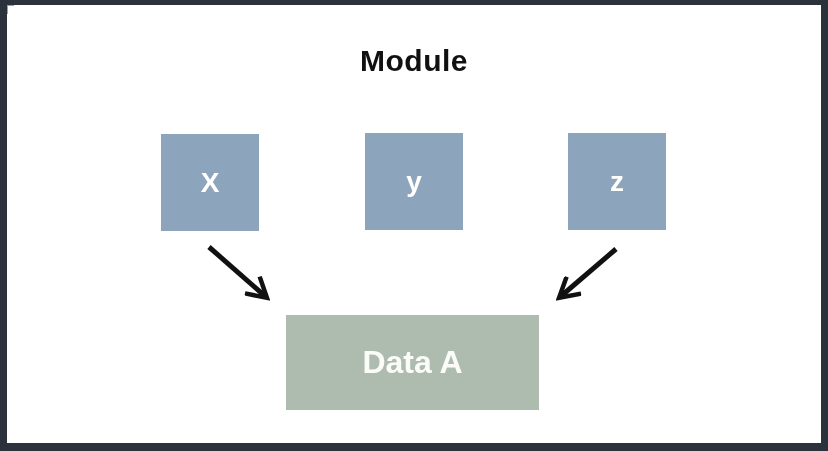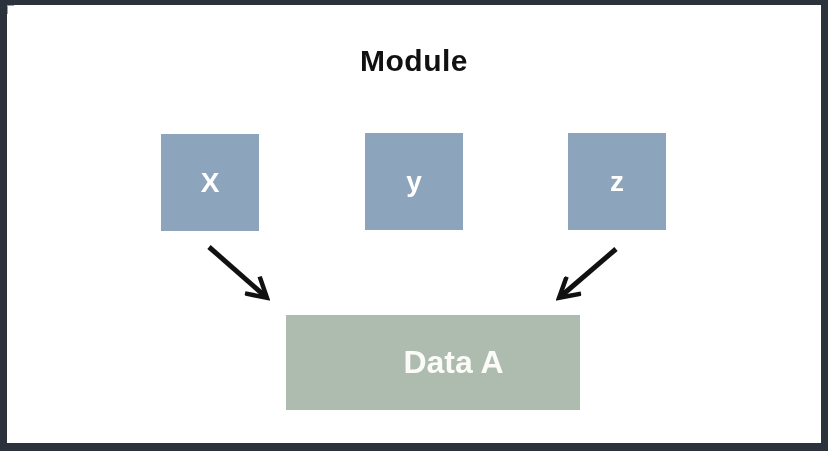--- a/index.html
+++ b/index.html
@@ -64,21 +64,20 @@
   #node-y { left: 365px; top: 133px; }
   #node-z { left: 568px; top: 133px; }
   .node.output-node {
     left: 286px;
     top: 315px;
     width: 253px;
     height: 95px;
     background: var(--output_box_fill, #ADBCAE);
     font-size: 32px;
     color: #FBFBF8;
-    padding-left: 41px;
   }
   .edges-layer {
     position: absolute;
     inset: 0;
     width: 828px;
     height: 451px;
     z-index: 5;
     pointer-events: none;
   }
   .faint-bottom-line {

